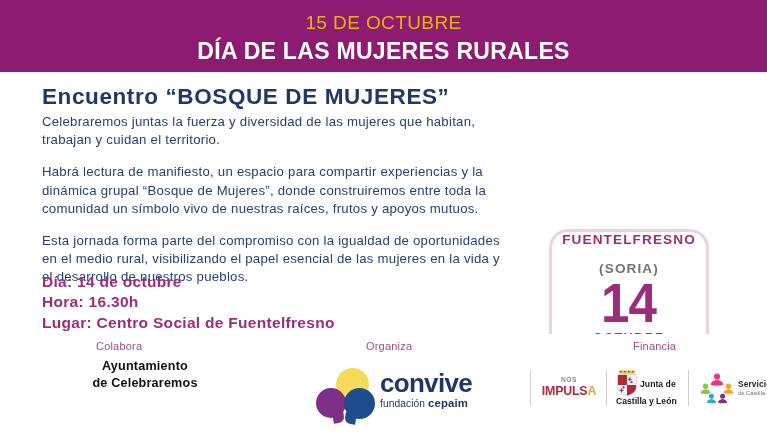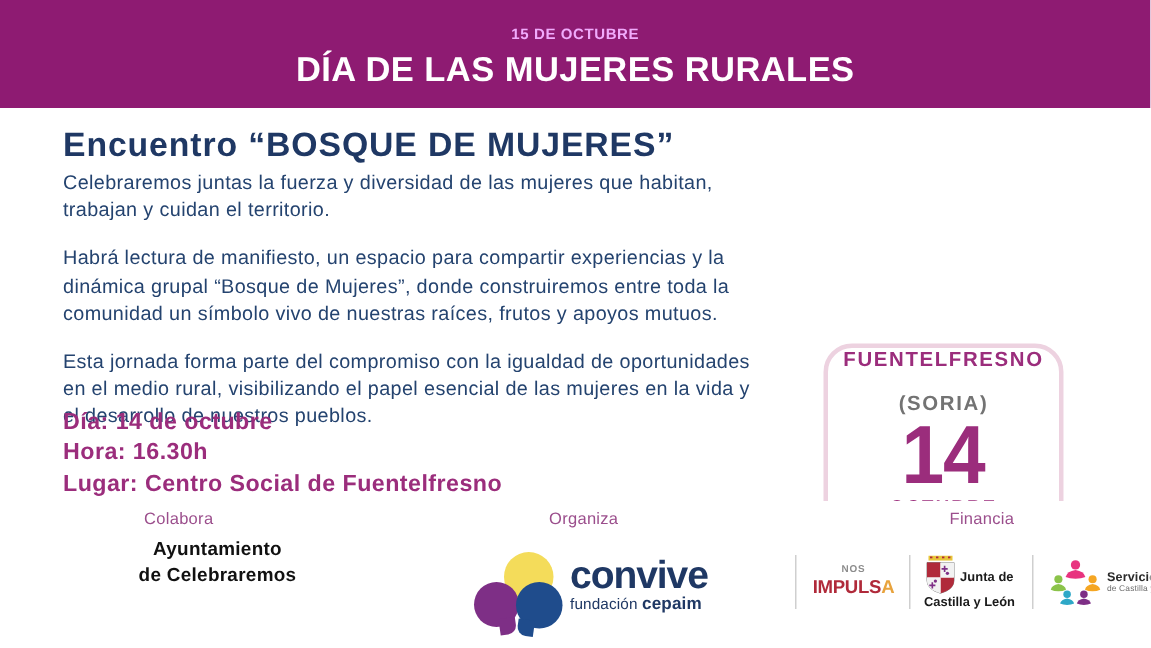--- a/index.html
+++ b/index.html
@@ -20,23 +20,23 @@
   
   .header-band{
     position:absolute;left:0;top:0;width:767px;height:72px;
     background:#8E1B72;
     display:flex;flex-direction:column;
     align-items:center;justify-content:center;
     box-sizing:border-box;
     padding-top:4px;
   }
   .header-kicker{
-    color:#f0abfc;
-    font-size:10px;
-    font-weight:700;
+    color:#eab308;
+    font-size:19px;
+    font-weight:400;
     letter-spacing:.4px;
     line-height:1.1;
     margin-bottom:5px;
     white-space:nowrap;
   }
   .header-title{
     color:#ffffff;
     font-size:23px;
     font-weight:bold;
     letter-spacing:.3px;

